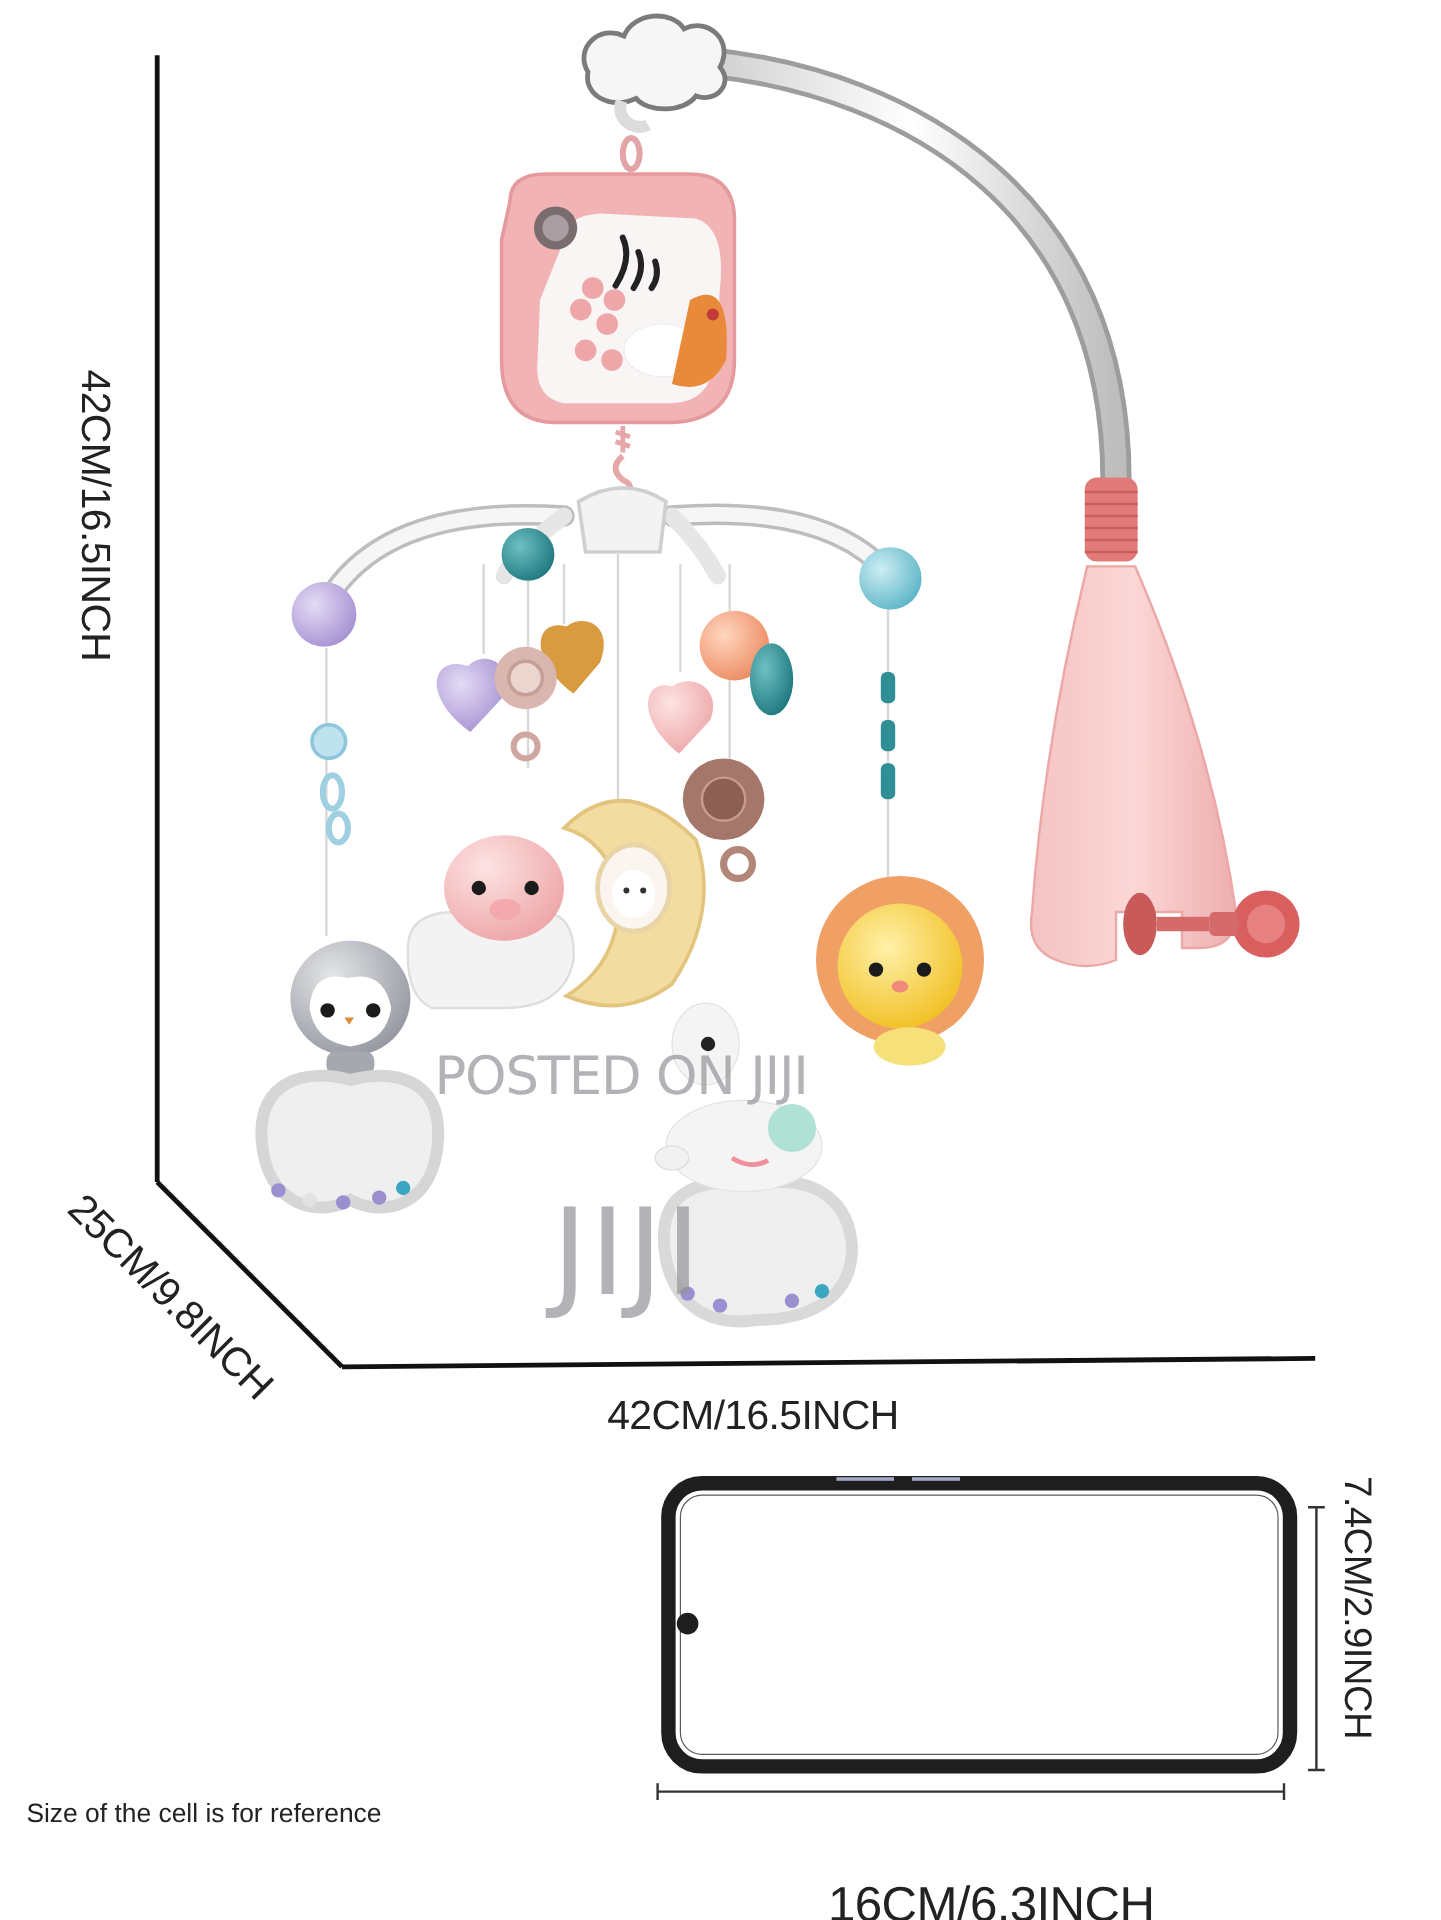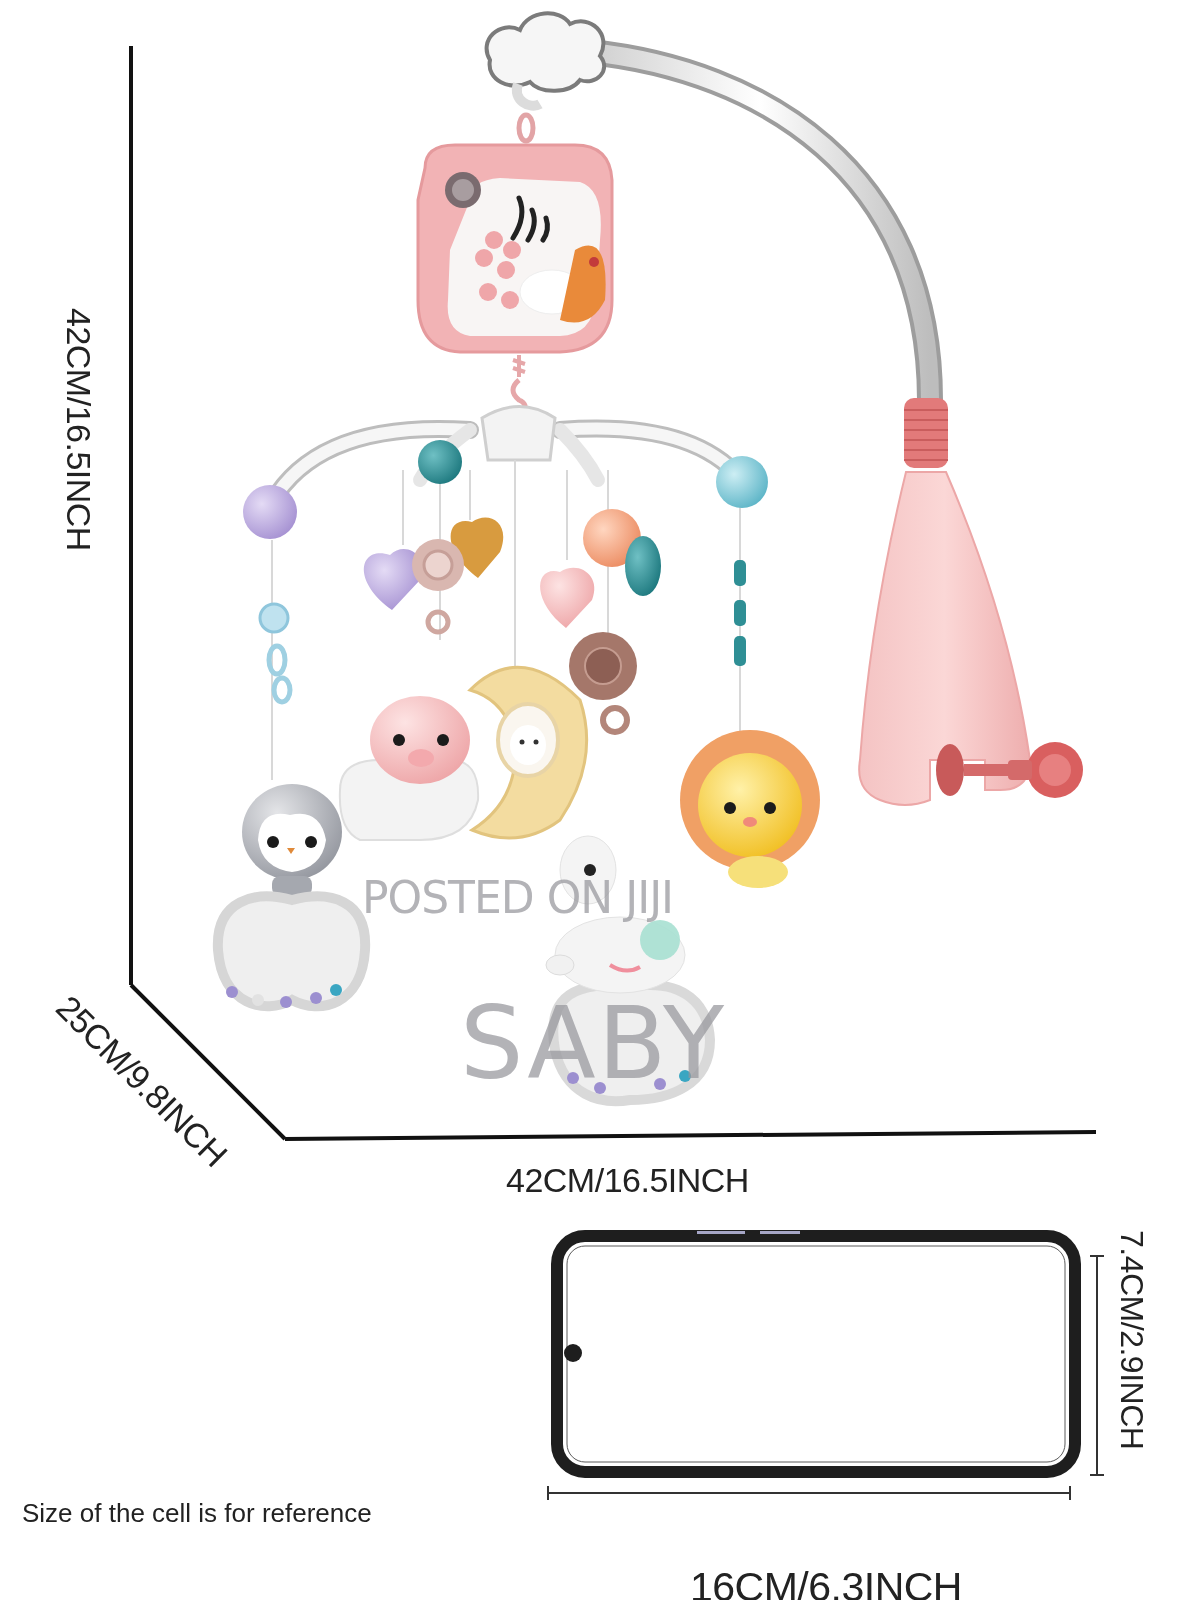--- a/index.html
+++ b/index.html
@@ -2,21 +2,21 @@
 <html><head>
   <meta charset="utf-8">
   <style>
     html, body { margin: 0; padding: 0; background: #ffffff; }
     body { width: 1201px; height: 1600px; position: relative; overflow: hidden;
            font-family: "Liberation Sans", "DejaVu Sans", sans-serif; color: #1a1a1a; }
     svg.full { position: absolute; left: 0; top: 0; }
     .dim-label { position: absolute; font-size: 34px; color: #222; white-space: nowrap; letter-spacing: -0.5px; }
     .dim-vertical { transform-origin: left top; transform: rotate(90deg); }
     .dim-diag { transform-origin: left top; transform: rotate(45deg); }
-    .caption { position: absolute; left: 22px; top: 1498px; font-size: 26px; color: #222; white-space: nowrap; }
+    .caption { position: absolute; left: 22px; top: 1498px; font-size: 22px; color: #222; white-space: nowrap; }
     .wm { position: absolute; color: rgba(150,150,155,0.72); white-space: nowrap; font-family: "DejaVu Sans", sans-serif; }
     .wm-1 { left: 362px; top: 872px; font-size: 44px; letter-spacing: -1px; }
     .wm-2 { left: 460px; top: 985px; font-size: 100px; letter-spacing: 2px; }
   </style>
 </head>
 <body>
 
 <svg class="full" width="1201" height="1600" viewBox="0 0 1201 1600">
 
   <line x1="131" y1="46" x2="131" y2="985" stroke="#111" stroke-width="4"></line>
@@ -256,13 +256,13 @@
 
 <div class="dim-label" style="left:506px; top:1161px;">42CM/16.5INCH</div>
 
 <div class="dim-label dim-vertical" style="left:1150px; top:1230px; font-size:32px;">7.4CM/2.9INCH</div>
 
 <div class="dim-label" style="left:690px; top:1564px; font-size:41px;">16CM/6.3INCH</div>
 
 <div class="caption">Size of the cell is for reference</div>
 
 <div class="wm wm-1">POSTED ON JIJI</div>
-<div class="wm wm-2">SABY</div>
+<div class="wm wm-2">JIJI</div>
 
 </body></html>

